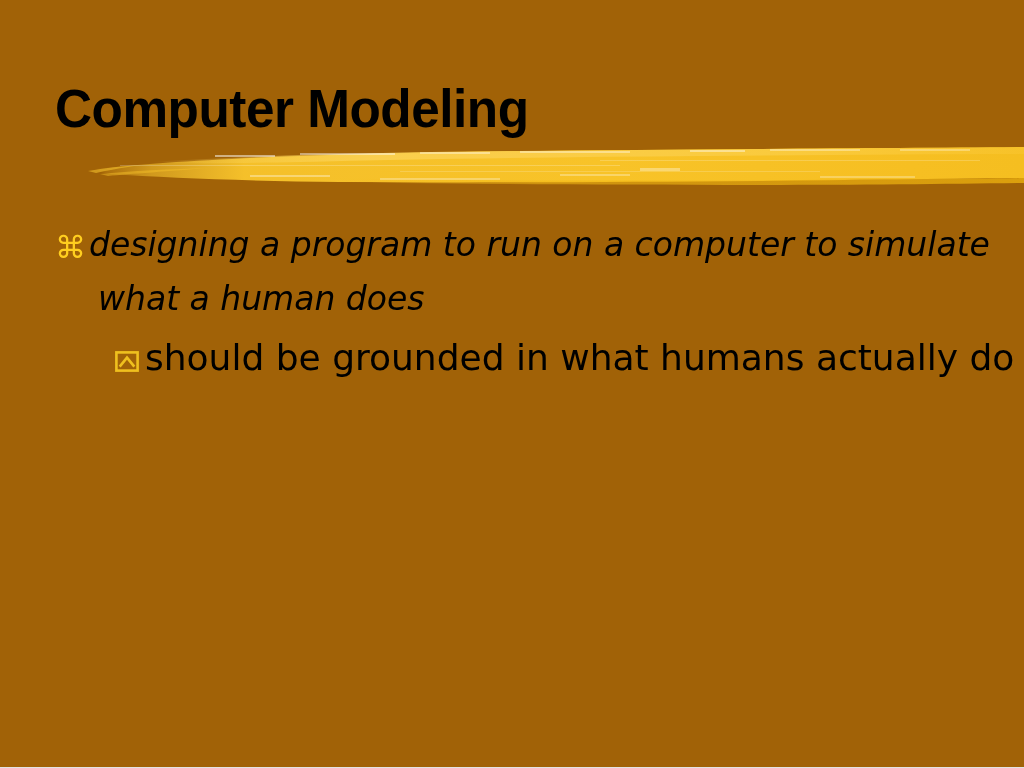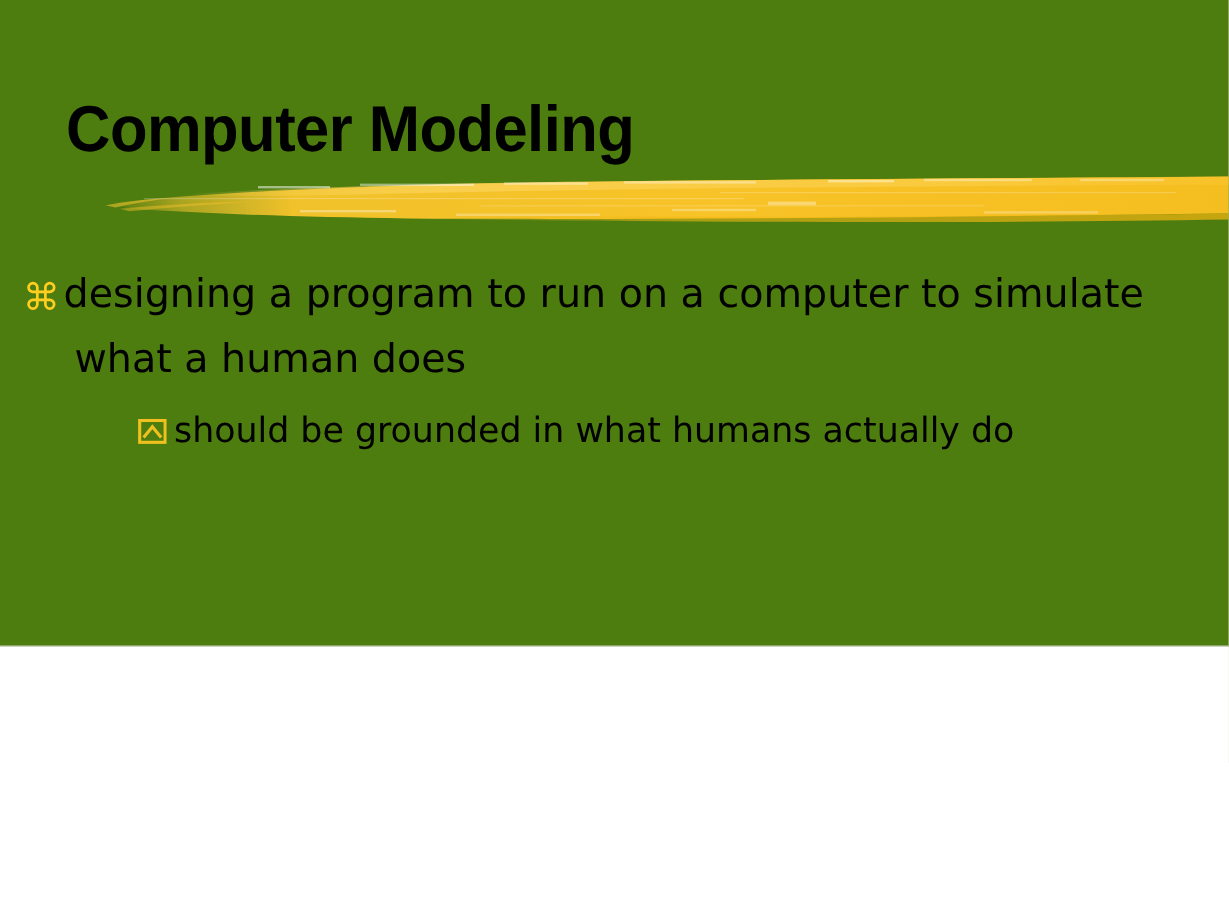--- a/index.html
+++ b/index.html
@@ -11,22 +11,22 @@
     width: 1024px;
     height: 768px;
     overflow: hidden;
     font-family: "DejaVu Sans", sans-serif;
     -webkit-font-smoothing: antialiased;
   }
 
   .slide {
     position: relative;
     width: 1024px;
-    height: 539px;
-    background: #4d7c0f;
+    height: 768px;
+    background: #a16207;
     box-sizing: border-box;
     border-bottom: 1px solid #e3e3e3;
   }
 
   
   .slide-title {
     position: absolute;
     left: 55px;
     top: 78px;
     font-family: "Liberation Sans", sans-serif;
@@ -55,33 +55,34 @@
   .body-block {
     position: absolute;
     left: 0;
     top: 218px;
     width: 1024px;
   }
 
   .bullet-l1 {
     position: relative;
     margin: 0 0 8px 0;
-    padding-left: 62px;
+    padding-left: 98px;
     text-indent: -43px;
     font-size: 33px;
     line-height: 54px;
     color: #000000;
     max-width: 945px;
+    font-style: italic;
   }
   .bullet-l2 {
     position: relative;
     margin: 0 0 6px 0;
     padding-left: 145px;
     text-indent: -30px;
-    font-size: 29px;
+    font-size: 36px;
     line-height: 48px;
     color: #000000;
     max-width: 975px;
   }
 
   .bullet-glyph-l1 {
     display: inline-block;
     width: 34px;
     color: #FFCE1F;
     font-size: 31px;

